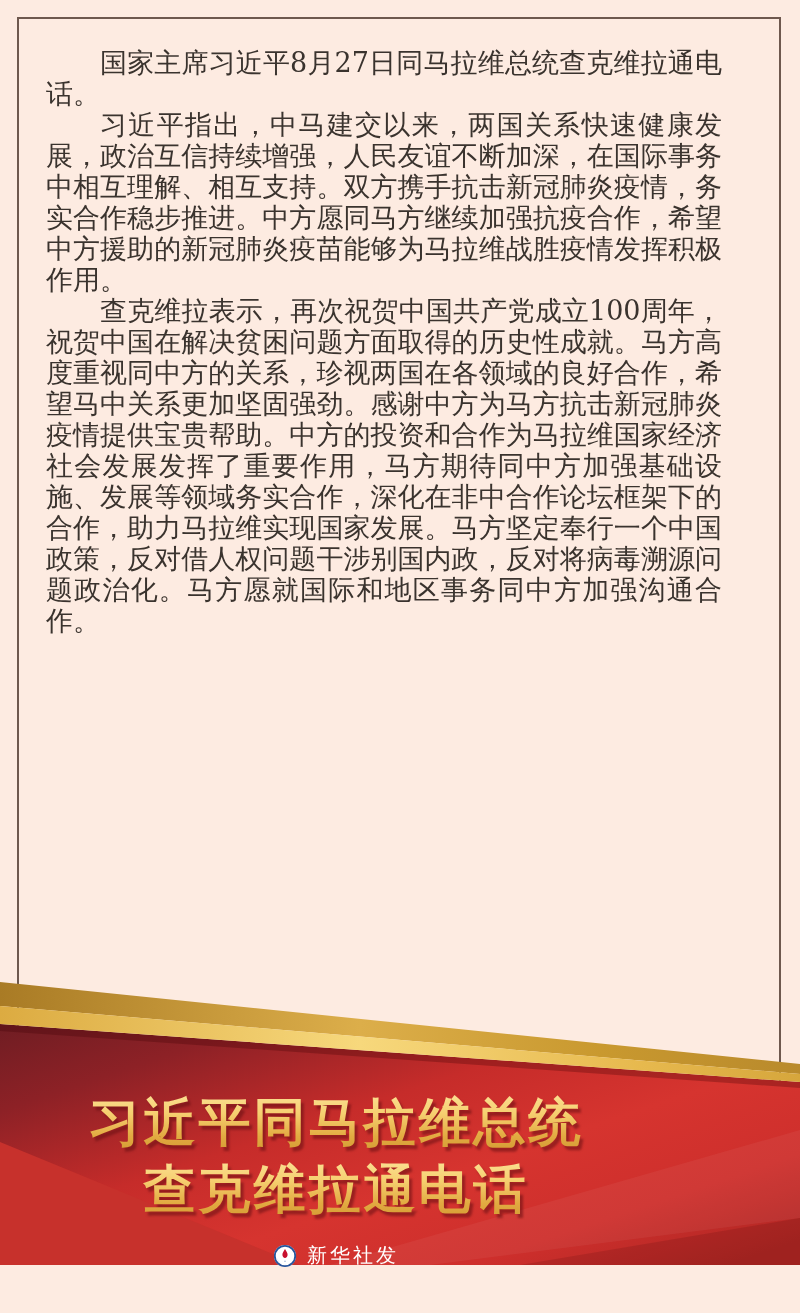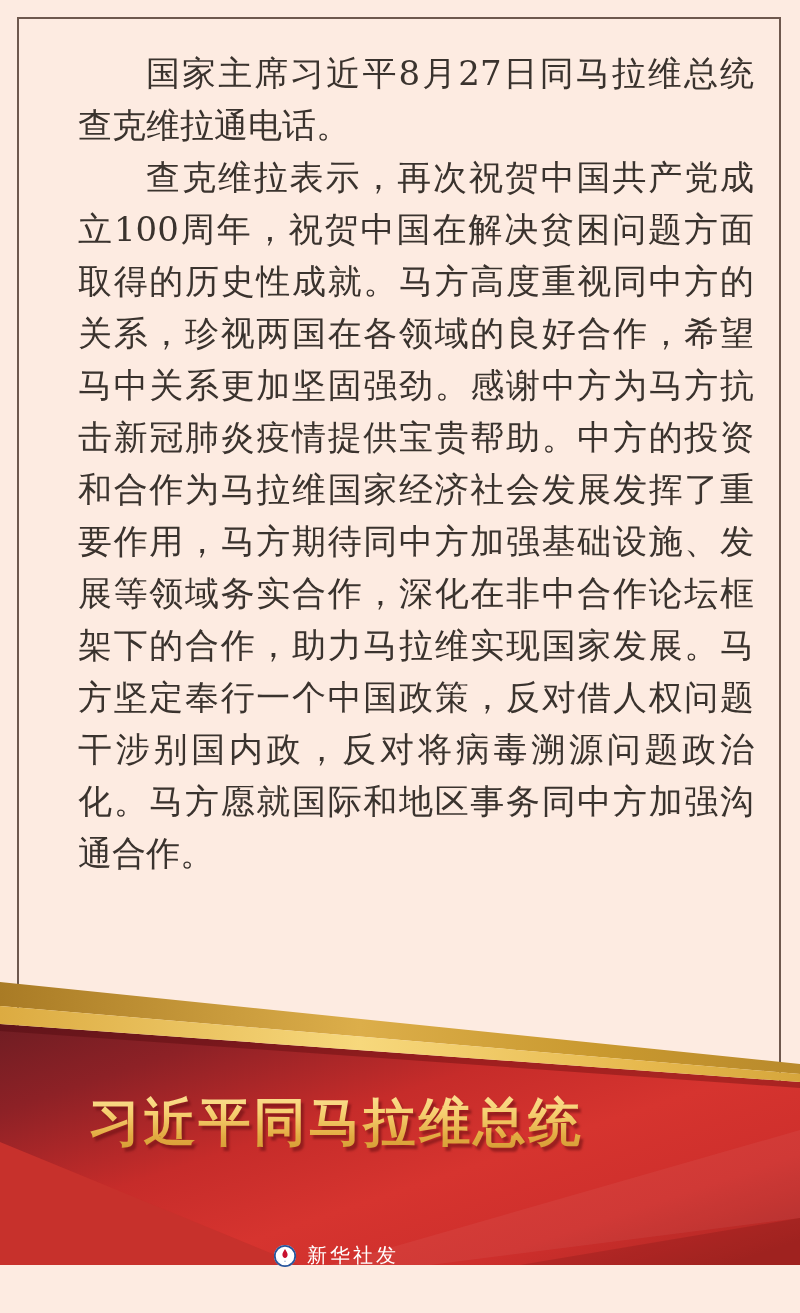--- a/index.html
+++ b/index.html
@@ -11,22 +11,22 @@
   
   .frame{
     position:absolute;left:17px;top:17px;width:764px;height:1180px;
     border:2px solid var(--frame,#6e584e);
     border-bottom:none;
     box-sizing:border-box;
     pointer-events:none;
   }
   
   .article{
-    position:absolute;left:78px;top:47px;width:676px;
-    font-size:34px;line-height:52px;
+    position:absolute;left:46px;top:47px;width:676px;
+    font-size:27px;line-height:31px;
     color:var(--ink,#3a332e);
     text-align:justify;
     letter-spacing:0;
   }
   .article p{margin:0;text-indent:2em;}
   
   .banner{
     position:absolute;left:0;top:980px;width:672px;height:285px;
   }
   .banner svg.bg{position:absolute;left:0;top:0;width:800px;height:285px;display:block;}
@@ -52,20 +52,21 @@
     font-family:"Liberation Sans", sans-serif;
   }
 </style>
 </head>
 <body>
 
 <div class="frame"></div>
 
 <div class="article">
   <p>国家主席习近平8月27日同马拉维总统查克维拉通电话。</p>
+  <p>习近平指出，中马建交以来，两国关系快速健康发展，政治互信持续增强，人民友谊不断加深，在国际事务中相互理解、相互支持。双方携手抗击新冠肺炎疫情，务实合作稳步推进。中方愿同马方继续加强抗疫合作，希望中方援助的新冠肺炎疫苗能够为马拉维战胜疫情发挥积极作用。</p>
   <p>查克维拉表示，再次祝贺中国共产党成立100周年，祝贺中国在解决贫困问题方面取得的历史性成就。马方高度重视同中方的关系，珍视两国在各领域的良好合作，希望马中关系更加坚固强劲。感谢中方为马方抗击新冠肺炎疫情提供宝贵帮助。中方的投资和合作为马拉维国家经济社会发展发挥了重要作用，马方期待同中方加强基础设施、发展等领域务实合作，深化在非中合作论坛框架下的合作，助力马拉维实现国家发展。马方坚定奉行一个中国政策，反对借人权问题干涉别国内政，反对将病毒溯源问题政治化。马方愿就国际和地区事务同中方加强沟通合作。</p>
 </div>
 
 <div class="banner">
   <svg class="bg" viewBox="0 0 800 285" preserveAspectRatio="none" aria-hidden="true">
     <defs>
       <linearGradient id="gTop" x1="0" y1="0" x2="1" y2="0">
         <stop offset="0" stop-color="#a97b25"></stop>
         <stop offset="0.45" stop-color="#dcae4a"></stop>
         <stop offset="0.75" stop-color="#c9992f"></stop>
@@ -90,20 +91,21 @@
     <polygon points="0,44 800,102 800,108 0,51" fill="rgba(60,0,5,0.28)"></polygon>
     <polygon points="0,2 800,84 800,94 0,26" fill="url(#gTop)"></polygon>
     <polygon points="0,26 800,94 800,102 0,44" fill="url(#gBot)"></polygon>
     <polygon points="0,162 300,285 0,285" fill="#c7312c"></polygon>
     <polygon points="800,150 800,238 430,285 330,285" fill="rgba(255,255,255,0.05)"></polygon>
     <polygon points="800,238 800,285 520,285" fill="rgba(40,0,0,0.12)"></polygon>
   </svg>
 
   <div class="banner-titles">
     <div class="banner-title">习近平同马拉维总统</div>
+    <div class="banner-title">查克维拉通电话</div>
   </div>
 
   <div class="credit-row">
     <svg class="logo" viewBox="0 0 24 24" aria-hidden="true">
       <circle cx="12" cy="12" r="11" fill="#ffffff"></circle>
       <circle cx="12" cy="12" r="10.2" fill="none" stroke="#27549b" stroke-width="1.8"></circle>
       <path d="M4,14 a9,9 0 0 0 9,7 a10,10 0 0 1 -9,-7 z" fill="#27549b"></path>
       <path d="M12,5 c-1.2,2.2 -2.6,3.6 -2.6,5.8 c0,1.8 1.2,3.2 2.6,3.2 c1.4,0 2.6,-1.4 2.6,-3.2 c0,-2.2 -1.4,-3.6 -2.6,-5.8 z" fill="#c8102e"></path>
       <path d="M12,16.2 l0.5,1.6 l-1,0 z" fill="#27549b"></path>
     </svg>

